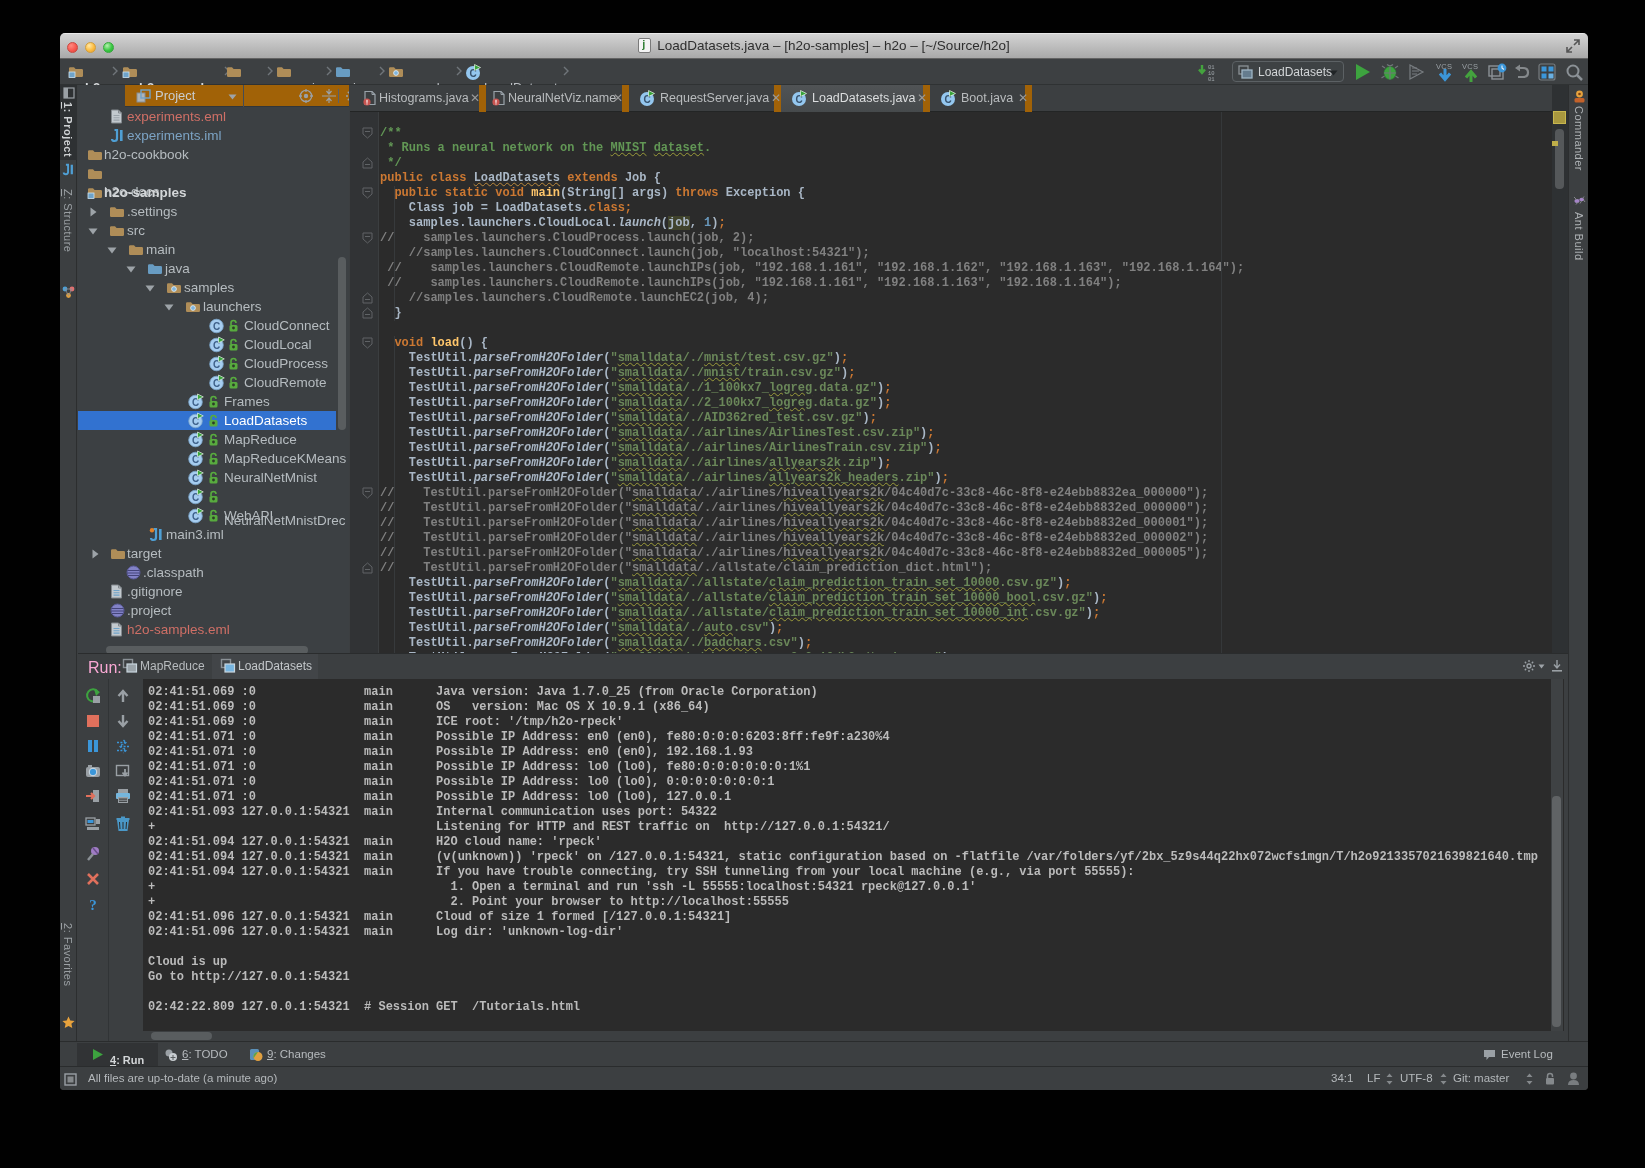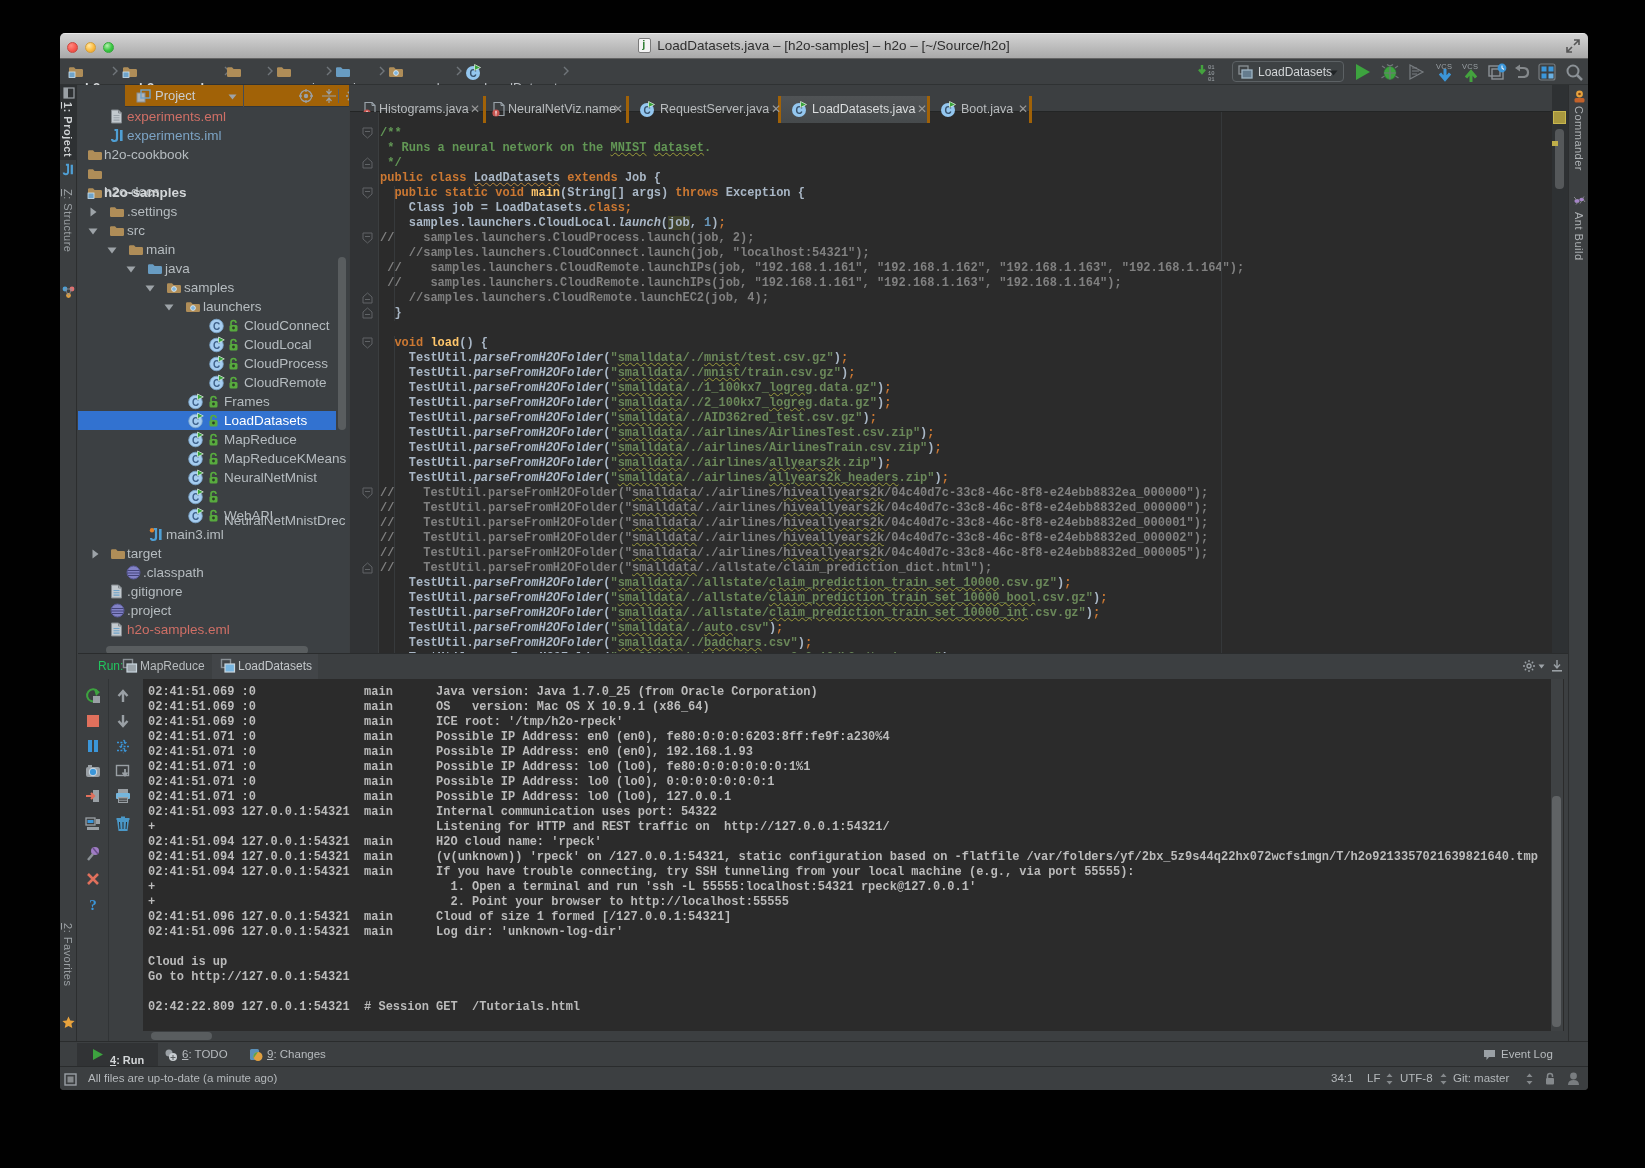--- a/index.html
+++ b/index.html
@@ -31,21 +31,21 @@
 
 #ppanel { position:absolute; left:18px; top:52px; width:271px; height:568px; background:#3c4043; overflow:hidden; }
 #phead { position:absolute; left:0; top:0; width:100%; height:22px; background:#a16207; border-bottom:1px solid #323639;margin-left:47px; }
 .tree-row { position:absolute; height:19px; line-height:19px; font-size:13.5px; color:#b6bcc0; white-space:nowrap; }
 .sel-row { position:absolute; left:0; width:258px; height:19px; background:#3272d0; }
 .titem { position:absolute; }
 
 
 #editor { position:absolute; left:290px; top:52px; width:1202px; height:568px; background:#2b2b2b; }
 #tabbar { position:absolute; left:0; top:0; width:100%; height:27px; background:#3c3f41; border-bottom:1px solid #232525; }
-.tab { position:absolute; top:11px; height:27px; line-height:27px; font-size:12.5px; color:#b9bcbe; border-right:3px solid #a16207; }
+.tab { position:absolute; top:0; height:27px; line-height:27px; font-size:12.5px; color:#b9bcbe; border-right:7px solid #a16207; }
 .tab.sel { background:linear-gradient(#505355,#464a4c); color:#dcdedf; }
 .tab .x { color:#9a9a9a; font-size:12px; }
 #gutter { position:absolute; left:0; top:27px; width:29px; height:541px; background:#313335; border-right:1px solid #3b3e40; }
 #code { position:absolute; left:30px; top:27px; width:1172px; height:541px; overflow:hidden;
   font-family:"Liberation Mono", monospace; font-size:12px; line-height:15px; font-weight:bold; color:#a9b7c6; white-space:pre; }
 .k { color:#cc7832; } .s { color:#6a8759; } .c { color:#808080; } .j { color:#629755; }
 .n { color:#6897bb; } .m { color:#ffc66b; } .it { font-style:italic; }
 .w { text-decoration:underline wavy #9b9b3a 1px; text-underline-offset:1px; }
 .wo { text-decoration:underline wavy #bb8a3c 1px; text-underline-offset:1px; }
 .hl { background:#40432c; }
@@ -653,21 +653,21 @@
     <div id="code"><div style="position:absolute;left:0;top:14px;"><div style="height:15px;"><span class="j">/**</span></div><div style="height:15px;"><span class="j"> * Runs a neural network on the <span class="w">MNIST</span> <span class="w">dataset</span>.</span></div><div style="height:15px;"><span class="j"> */</span></div><div style="height:15px;"><span class="k">public</span> <span class="k">class</span> <span class="wo">LoadDatasets</span> <span class="k">extends</span> Job {</div><div style="height:15px;">  <span class="k">public</span> <span class="k">static</span> <span class="k">void</span> <span class="m">main</span>(String[] args) <span class="k">throws</span> Exception {</div><div style="height:15px;">    Class job = LoadDatasets.<span class="k">class</span><span class="k">;</span></div><div style="height:15px;">    samples.launchers.CloudLocal.<span class="it">launch</span>(<span class="hl">job</span>, <span class="n">1</span>)<span class="k">;</span></div><div style="height:15px;"><span class="c">//    samples.launchers.CloudProcess.launch(job, 2);</span></div><div style="height:15px;">    <span class="c">//samples.launchers.CloudConnect.launch(job, "localhost:54321");</span></div><div style="height:15px;"> <span class="c">//    samples.launchers.CloudRemote.launchIPs(job, "192.168.1.161", "192.168.1.162", "192.168.1.163", "192.168.1.164");</span></div><div style="height:15px;"> <span class="c">//    samples.launchers.CloudRemote.launchIPs(job, "192.168.1.161", "192.168.1.163", "192.168.1.164");</span></div><div style="height:15px;">    <span class="c">//samples.launchers.CloudRemote.launchEC2(job, 4);</span></div><div style="height:15px;">  }</div><div style="height:15px;"></div><div style="height:15px;">  <span class="k">void</span> <span class="m">load</span>() {</div><div style="height:15px;">    TestUtil.<span class="it">parseFromH2OFolder</span>(<span class="s">"<span class="w">smalldata</span>/./<span class="w">mnist</span>/test.csv.gz"</span>)<span class="k">;</span></div><div style="height:15px;">    TestUtil.<span class="it">parseFromH2OFolder</span>(<span class="s">"<span class="w">smalldata</span>/./<span class="w">mnist</span>/train.csv.gz"</span>)<span class="k">;</span></div><div style="height:15px;">    TestUtil.<span class="it">parseFromH2OFolder</span>(<span class="s">"<span class="w">smalldata</span>/./1_100kx7_<span class="w">logreg</span>.data.gz"</span>)<span class="k">;</span></div><div style="height:15px;">    TestUtil.<span class="it">parseFromH2OFolder</span>(<span class="s">"<span class="w">smalldata</span>/./2_100kx7_<span class="w">logreg</span>.data.gz"</span>)<span class="k">;</span></div><div style="height:15px;">    TestUtil.<span class="it">parseFromH2OFolder</span>(<span class="s">"<span class="w">smalldata</span>/./AID362red_test.csv.gz"</span>)<span class="k">;</span></div><div style="height:15px;">    TestUtil.<span class="it">parseFromH2OFolder</span>(<span class="s">"<span class="w">smalldata</span>/./airlines/AirlinesTest.csv.zip"</span>)<span class="k">;</span></div><div style="height:15px;">    TestUtil.<span class="it">parseFromH2OFolder</span>(<span class="s">"<span class="w">smalldata</span>/./airlines/AirlinesTrain.csv.zip"</span>)<span class="k">;</span></div><div style="height:15px;">    TestUtil.<span class="it">parseFromH2OFolder</span>(<span class="s">"<span class="w">smalldata</span>/./airlines/<span class="w">allyears2k</span>.zip"</span>)<span class="k">;</span></div><div style="height:15px;">    TestUtil.<span class="it">parseFromH2OFolder</span>(<span class="s">"<span class="w">smalldata</span>/./airlines/<span class="w">allyears2k_headers</span>.zip"</span>)<span class="k">;</span></div><div style="height:15px;"><span class="c">//    TestUtil.parseFromH2OFolder("<span class="w">smalldata</span>/./airlines/<span class="w">hiveallyears2k</span>/04c40d7c-33c8-46c-8f8-e24ebb8832ea_000000");</span></div><div style="height:15px;"><span class="c">//    TestUtil.parseFromH2OFolder("<span class="w">smalldata</span>/./airlines/<span class="w">hiveallyears2k</span>/04c40d7c-33c8-46c-8f8-e24ebb8832ed_000000");</span></div><div style="height:15px;"><span class="c">//    TestUtil.parseFromH2OFolder("<span class="w">smalldata</span>/./airlines/<span class="w">hiveallyears2k</span>/04c40d7c-33c8-46c-8f8-e24ebb8832ed_000001");</span></div><div style="height:15px;"><span class="c">//    TestUtil.parseFromH2OFolder("<span class="w">smalldata</span>/./airlines/<span class="w">hiveallyears2k</span>/04c40d7c-33c8-46c-8f8-e24ebb8832ed_000002");</span></div><div style="height:15px;"><span class="c">//    TestUtil.parseFromH2OFolder("<span class="w">smalldata</span>/./airlines/<span class="w">hiveallyears2k</span>/04c40d7c-33c8-46c-8f8-e24ebb8832ed_000005");</span></div><div style="height:15px;"><span class="c">//    TestUtil.parseFromH2OFolder("<span class="w">smalldata</span>/./allstate/claim_prediction_dict.html");</span></div><div style="height:15px;">    TestUtil.<span class="it">parseFromH2OFolder</span>(<span class="s">"<span class="w">smalldata</span>/./allstate/<span class="w">claim_prediction_train_set_10000</span>.csv.gz"</span>)<span class="k">;</span></div><div style="height:15px;">    TestUtil.<span class="it">parseFromH2OFolder</span>(<span class="s">"<span class="w">smalldata</span>/./allstate/<span class="w">claim_prediction_train_set_10000_bool</span>.csv.gz"</span>)<span class="k">;</span></div><div style="height:15px;">    TestUtil.<span class="it">parseFromH2OFolder</span>(<span class="s">"<span class="w">smalldata</span>/./allstate/<span class="w">claim_prediction_train_set_10000_int</span>.csv.gz"</span>)<span class="k">;</span></div><div style="height:15px;">    TestUtil.<span class="it">parseFromH2OFolder</span>(<span class="s">"<span class="w">smalldata</span>/./<span class="w">auto</span>.csv"</span>)<span class="k">;</span></div><div style="height:15px;">    TestUtil.<span class="it">parseFromH2OFolder</span>(<span class="s">"<span class="w">smalldata</span>/./<span class="w">badchars</span>.csv"</span>)<span class="k">;</span></div><div style="height:15px;">    TestUtil.<span class="it">parseFromH2OFolder</span>(<span class="s">"<span class="w">smalldata</span>/./<span class="w">chess</span>/chess_2x2x10/h2o/train.csv"</span>)<span class="k">;</span></div></div><div class="abs" style="left:841px;top:0;width:1px;height:541px;background:#35383a;"></div><div class="abs" style="left:14px;top:74px;width:1px;height:135px;background:#373a3c;"></div><div class="abs" style="left:14px;top:224px;width:1px;height:317px;background:#373a3c;"></div></div>
   </div>
   <div id="estripe">
 <div class="abs" style="left:1px;top:26px;width:13px;height:13px;background:#a8983f;border:1px solid #c8b74e;"></div>
 <div class="abs" style="left:3px;top:44px;width:9px;height:60px;background:#55585a;border-radius:4px;"></div>
 <div class="abs" style="left:0px;top:56px;width:6px;height:5px;background:#bfae49;"></div>
 </div>
 
   <div id="runp">
     <div id="runhead">
-<span class="abs" style="left:20px;top:5px;font-size:12px;color:#22c55e;">Run:</span>
+<span class="abs" style="left:10px;top:5px;font-size:16px;color:#f9a8d4;">Run:</span>
 <svg class="abs" style="left:44px;top:4px" width="16" height="16" viewBox="0 0 16 16">
           <rect x="1.5" y="1.5" width="9" height="8" fill="none" stroke="#8b9196" stroke-width="1.4"></rect>
           <rect x="5" y="6" width="9.5" height="8" fill="#9ba4aa" stroke="#c9d6de" stroke-width="1.2"></rect>
         </svg>
         <span class="abs" style="left:62px;top:5px;font-size:12px;color:#b7bbbe;">MapReduce</span>
 <div class="abs" style="left:134px;top:0px;width:106px;height:25px;background:#424548;"></div>
 <svg class="abs" style="left:142px;top:4px" width="16" height="16" viewBox="0 0 16 16">
           <rect x="1.5" y="1.5" width="9" height="8" fill="none" stroke="#8b9196" stroke-width="1.4"></rect>
           <rect x="5" y="6" width="9.5" height="8" fill="#77b5e0" stroke="#c9d6de" stroke-width="1.2"></rect>
         </svg>

